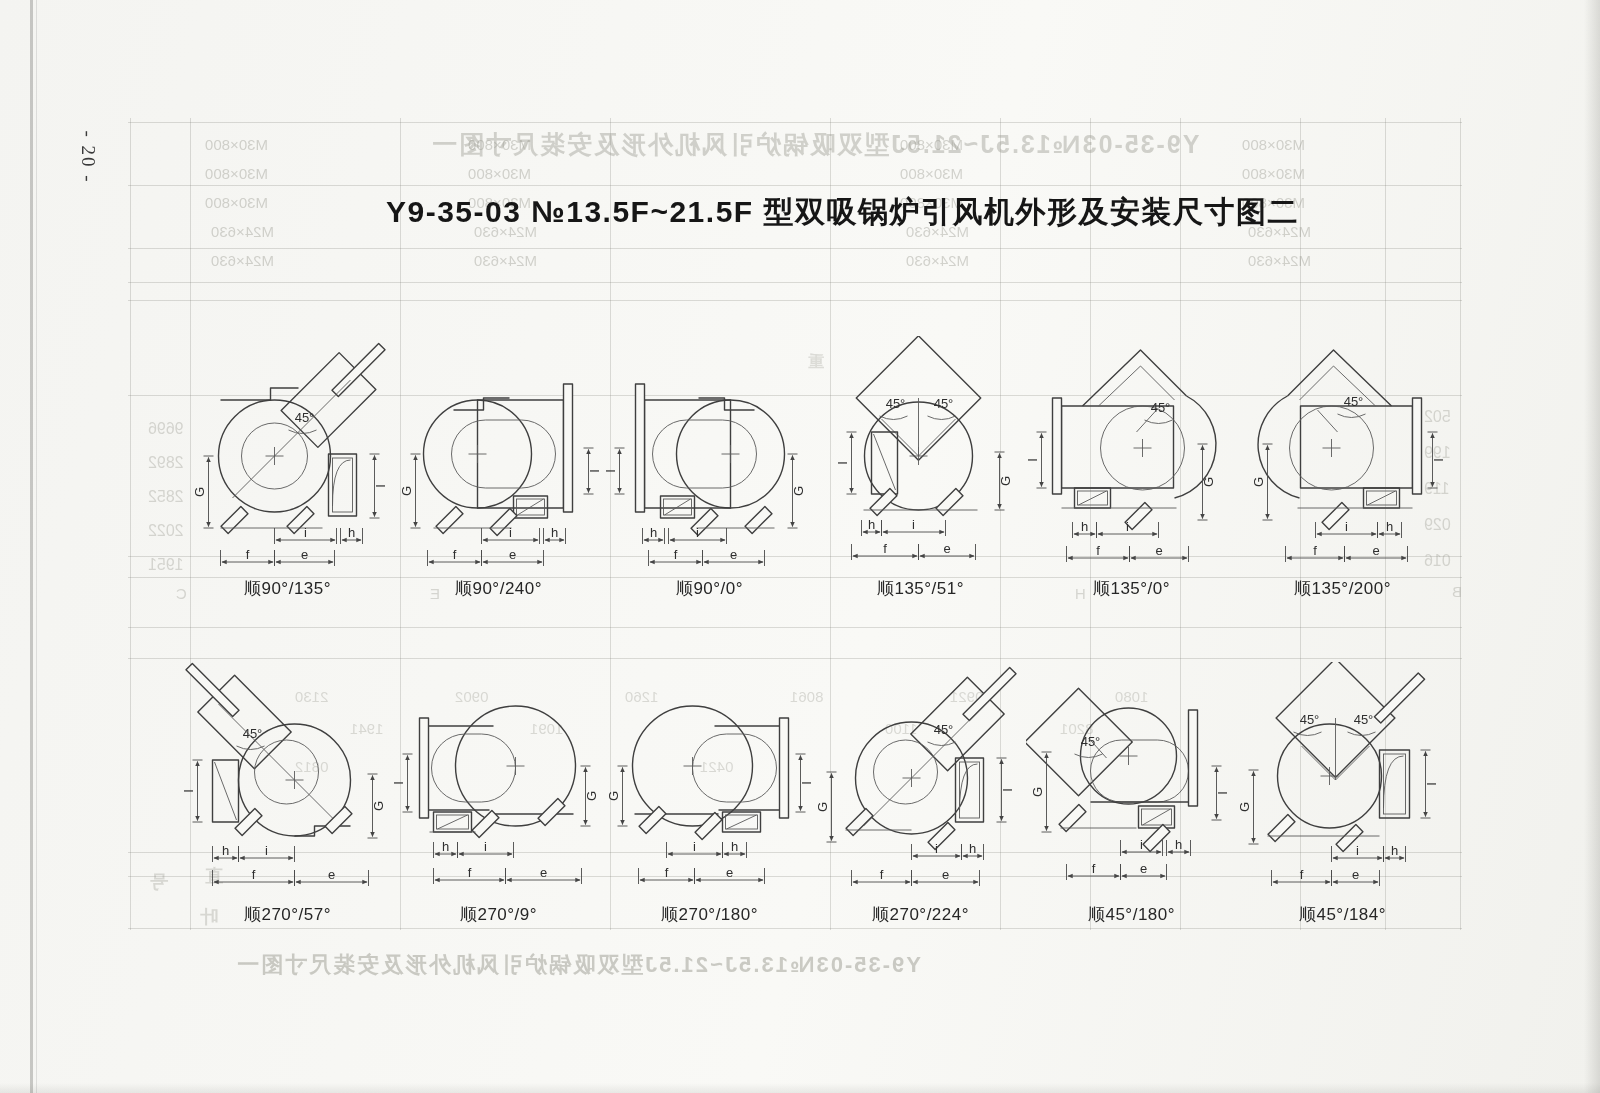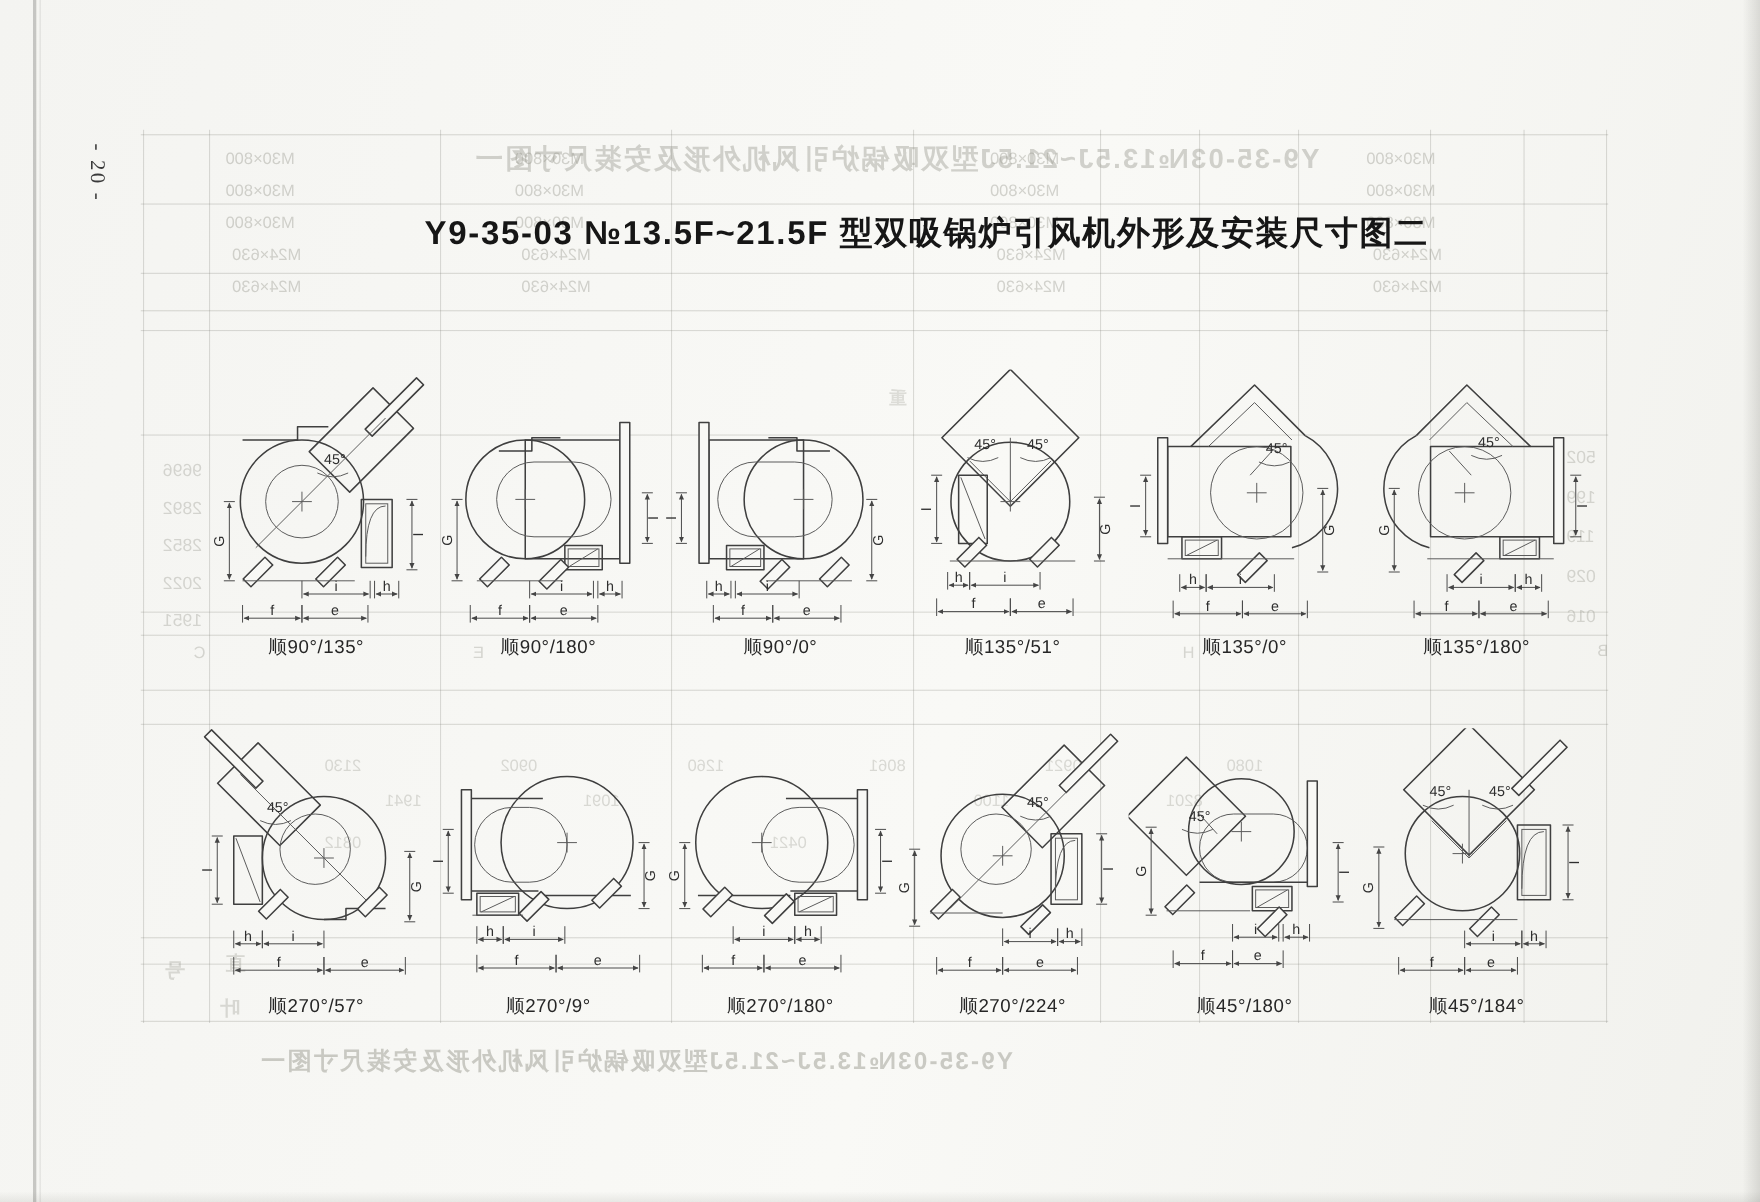--- a/index.html
+++ b/index.html
@@ -229,21 +229,21 @@
           <text x="117" y="201" class="dtx" text-anchor="middle">i</text>
           <line x1="34" y1="214" x2="34" y2="230" class="dm"></line>
           <line x1="88" y1="214" x2="88" y2="230" class="dm"></line>
           <line x1="35.5" y1="226" x2="86.5" y2="226" class="dm" marker-start="url(#ar1)" marker-end="url(#ar1)"></line>
           <text x="61" y="223" class="dtx" text-anchor="middle">f</text>
           <line x1="88" y1="214" x2="88" y2="230" class="dm"></line>
           <line x1="150" y1="214" x2="150" y2="230" class="dm"></line>
           <line x1="89.5" y1="226" x2="148.5" y2="226" class="dm" marker-start="url(#ar1)" marker-end="url(#ar1)"></line>
           <text x="119" y="223" class="dtx" text-anchor="middle">e</text>
         </svg>
-        <div class="fanlabel">顺90°/180°</div>
+        <div class="fanlabel">顺90°/240°</div>
       </div>
       <div class="cell">
         <svg width="211" height="240" viewBox="0 0 210 240">
           <defs>
             <marker id="ar2" viewBox="0 0 10 10" refX="8" refY="5" markerWidth="6.5" markerHeight="6.5" orient="auto-start-reverse">
               <path d="M0,1 L9,5 L0,9 Z" fill="#454545"></path>
             </marker>
           </defs>
           <circle cx="126" cy="118" r="54" class="ln"></circle>
           <rect x="40" y="64" width="86" height="108" class="ln"></rect>
@@ -440,21 +440,21 @@
           <line x1="49.5" y1="222" x2="105.5" y2="222" class="dm" marker-start="url(#ar5)" marker-end="url(#ar5)"></line>
           <text x="77.5" y="219" class="dtx" text-anchor="middle">f</text>
           <line x1="107" y1="210" x2="107" y2="226" class="dm"></line>
           <line x1="170" y1="210" x2="170" y2="226" class="dm"></line>
           <line x1="108.5" y1="222" x2="168.5" y2="222" class="dm" marker-start="url(#ar5)" marker-end="url(#ar5)"></line>
           <text x="138.5" y="219" class="dtx" text-anchor="middle">e</text>
           <text x="116" y="70" class="dtx" text-anchor="middle">45°</text>
           <path d="M 100 78 Q 114 85 128 78" class="lnt"></path>
           <line x1="100" y1="96" x2="80" y2="74" class="lnt"></line>
         </svg>
-        <div class="fanlabel">顺135°/180°</div>
+        <div class="fanlabel">顺135°/200°</div>
       </div>
     </div>
   <div class="row row2" id="row2">
       <div class="cell">
         <svg width="211" height="240" viewBox="0 0 210 240">
           <defs>
             <marker id="ar6" viewBox="0 0 10 10" refX="8" refY="5" markerWidth="6.5" markerHeight="6.5" orient="auto-start-reverse">
               <path d="M0,1 L9,5 L0,9 Z" fill="#454545"></path>
             </marker>
           </defs>

